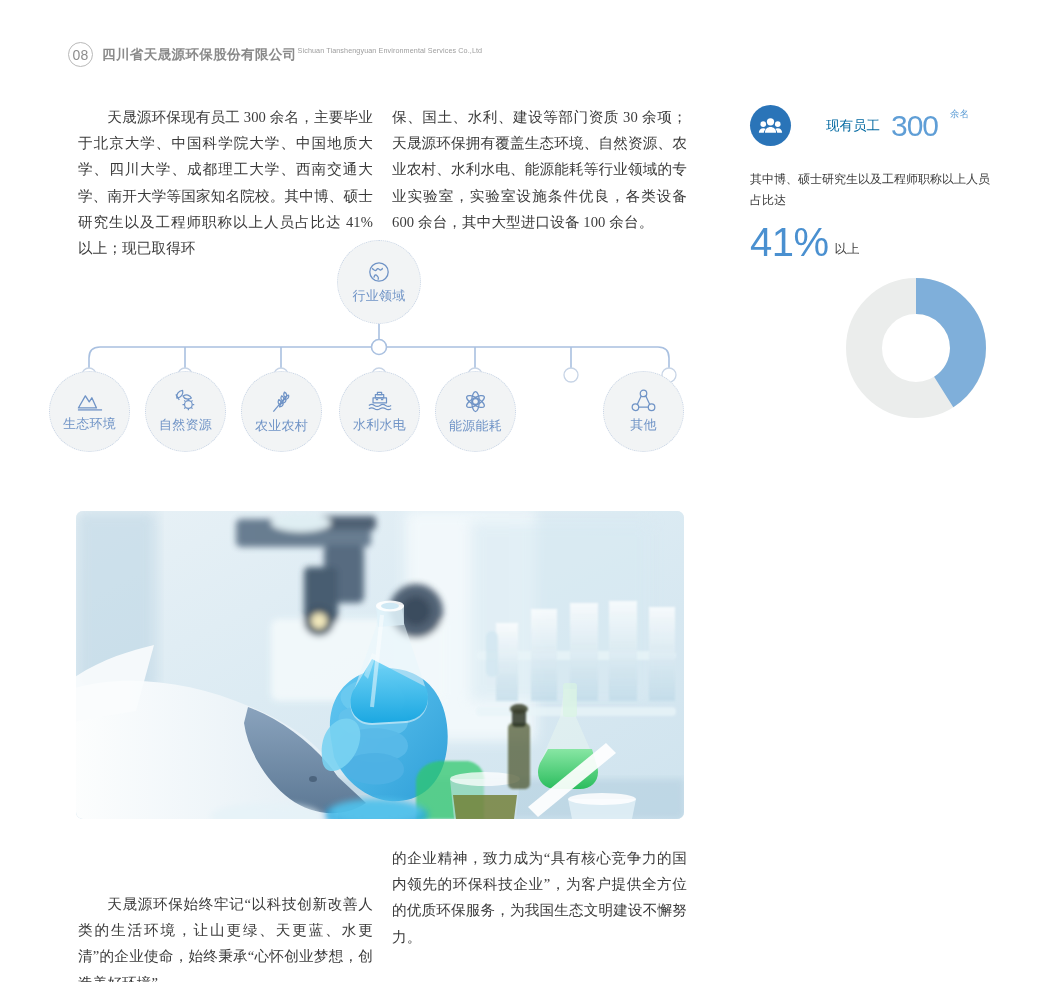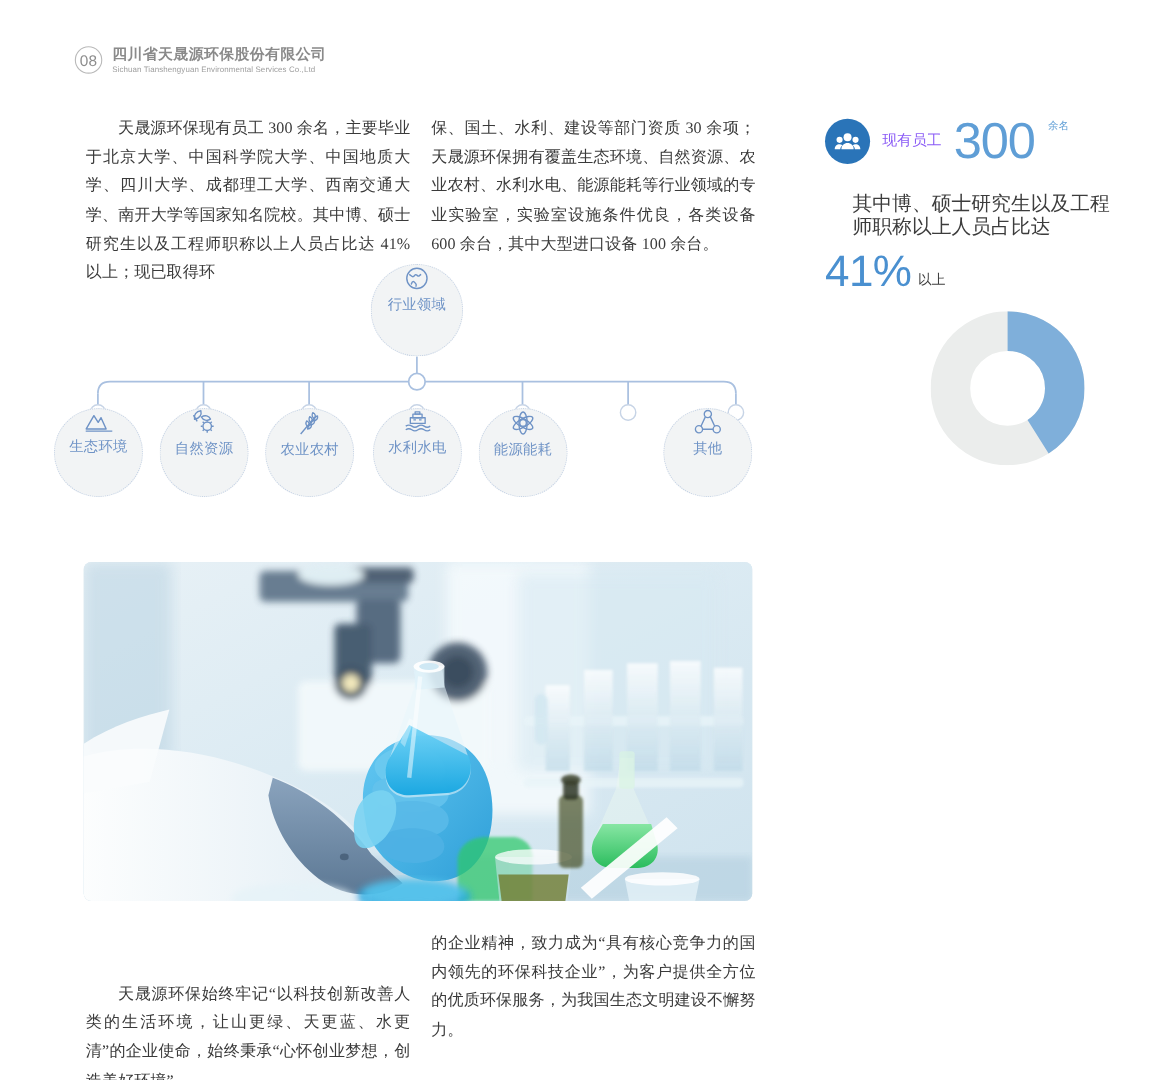--- a/index.html
+++ b/index.html
@@ -29,21 +29,21 @@
     border: 1px solid #b9b9b9;
     display: flex;
     align-items: center;
     justify-content: center;
     font-family: "Liberation Sans", sans-serif;
     font-size: 14px;
     color: #8d8d8d;
     letter-spacing: .3px;
     flex: none;
   }
-  .header-names { display: flex; flex-direction: column; gap: 1px; }
+  .header-names { display: flex; flex-direction: row; gap: 1px; }
   .company-cn {
     font-family: "Liberation Sans", sans-serif;
     font-size: 13.5px;
     font-weight: bold;
     color: #8a8a8a;
     letter-spacing: .4px;
     line-height: 1.15;
   }
   .company-en {
     font-family: "Liberation Sans", sans-serif;
@@ -75,49 +75,49 @@
   .people-badge {
     width: 41px; height: 41px; border-radius: 50%;
     background: #2a74b8;
     display: flex; align-items: center; justify-content: center;
     flex: none;
   }
 
   .headline-label {
     font-family: "Liberation Sans", sans-serif;
     font-size: 13.5px;
-    color: #8b5cf6;
+    color: #0369a1;
     white-space: nowrap;
+    margin-left: 24px;
   }
   .big-number {
     font-family: "Liberation Sans", sans-serif;
-    font-size: 46px;
+    font-size: 30px;
     font-weight: 300;
     color: #5f9ed6;
     letter-spacing: -1px;
     line-height: 1;
   }
   .unit-sup {
     font-family: "Liberation Sans", sans-serif;
     font-size: 9.5px;
     color: #5f9ed6;
     align-self: flex-start;
     margin-top: 3px;
     margin-left: 1px;
     white-space: nowrap;
   }
 
   .stat-desc {
-    font-family: Liberation Sans, sans-serif;
-    font-size: 18px;
+    font-family: Liberation Mono, monospace;
+    font-size: 12px;
     line-height: 21px;
     color: #3c3c3c;
     margin-top: 24px;
     width: 242px;
-    margin-left: 25px;
   }
 
   .pct-row { display: flex; align-items: flex-end; gap: 6px; margin-top: 10px; }
   .pct-number {
     font-family: "Liberation Sans", sans-serif;
     font-size: 40px;
     font-weight: 300;
     color: #4a90d0;
     line-height: 1;
     letter-spacing: -.5px;
@@ -136,21 +136,21 @@
   .org-svg { position: absolute; left: 0; top: 0; }
 
   .node {
     position: absolute;
     border-radius: 50%;
     background: #f2f4f5;
     border: 1.4px dotted #c7d4e6;
     display: flex;
     flex-direction: column;
     align-items: center;
-    justify-content: flex-start;
+    justify-content: center;
     gap: 3px;
   }
   .node-root { width: 84px; height: 84px; }
   .node-leaf { width: 81px; height: 81px; }
   .node-label {
     font-family: "Liberation Sans", sans-serif;
     font-size: 13px;
     color: #6f93c6;
     letter-spacing: .3px;
     white-space: nowrap;

